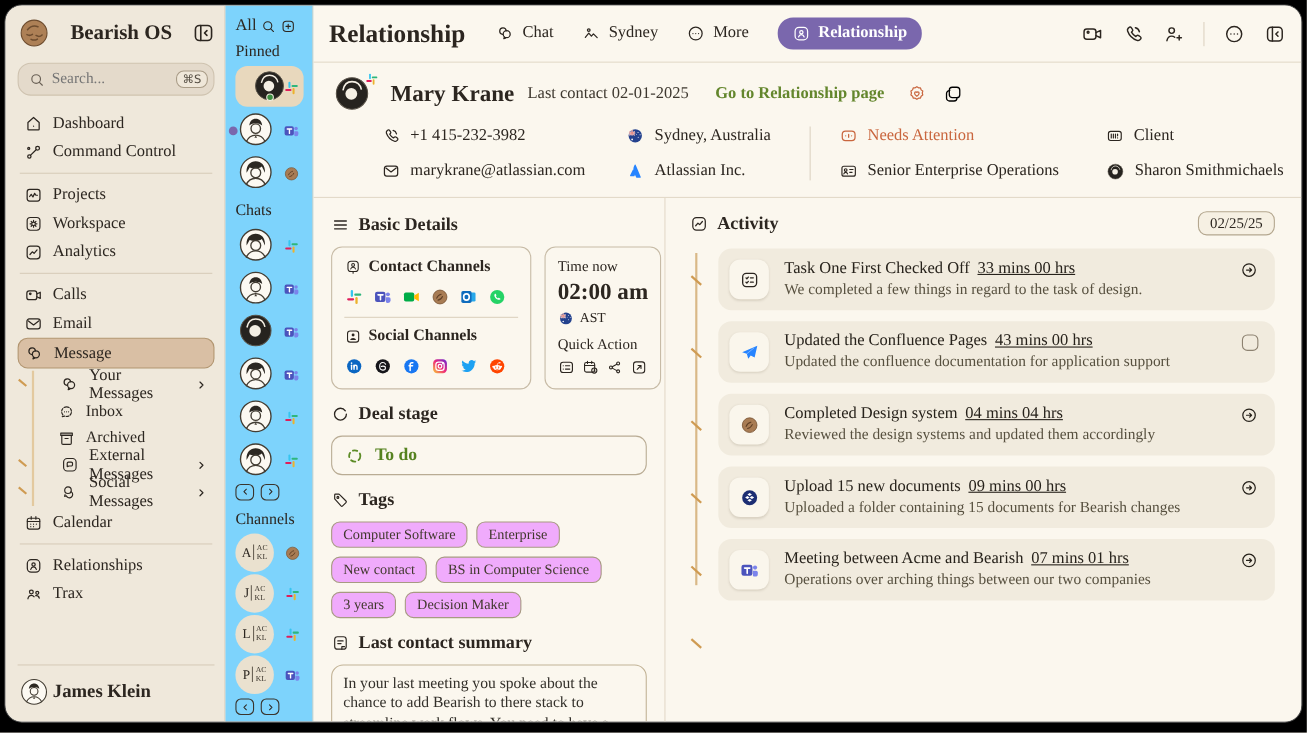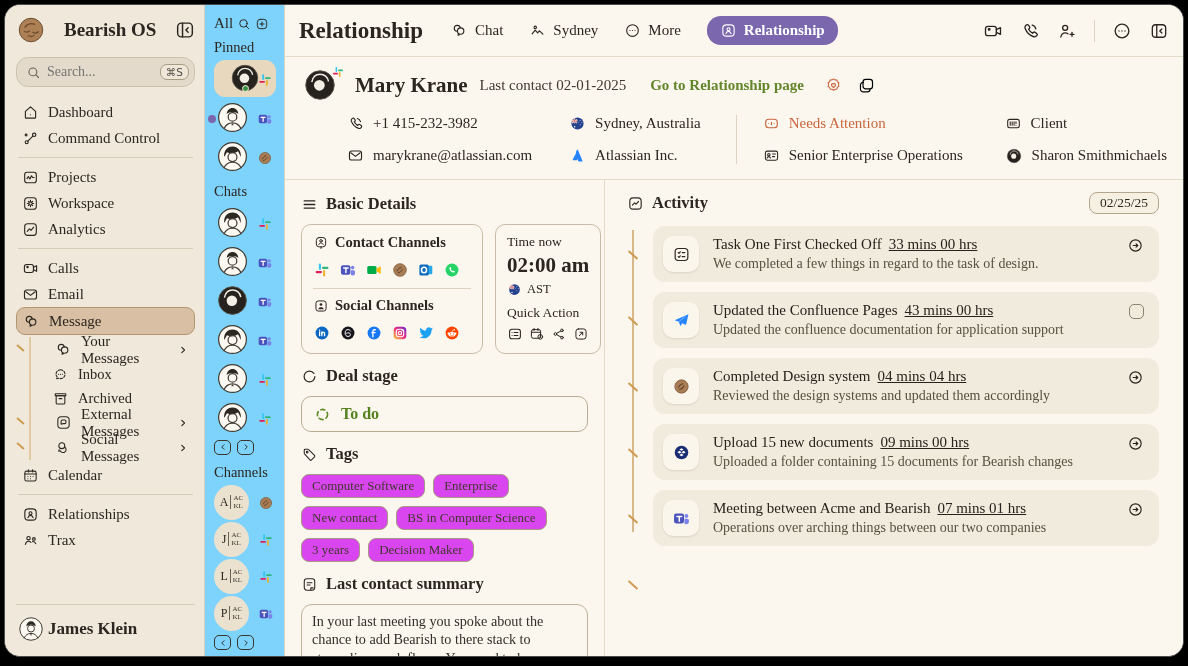--- a/index.html
+++ b/index.html
@@ -105,21 +105,21 @@
   .time-val { font-size:21px; font-weight:700; margin:3px 0 4px; white-space:nowrap; }
   .zone { display:flex; align-items:center; gap:5px; font-size:12.5px; }
   .zone svg { width:15px; height:15px; }
   .qa-label { font-size:13.5px; margin:8px 0 5px; }
   .qa-icons { display:flex; gap:6px; }
   .qa-icons svg { width:16px; height:16px; }
   .deal-box { border:1.5px solid #b9ac94; border-radius:10px; height:36px; display:flex; align-items:center; gap:10px; padding:0 12px; margin-bottom:12px; cursor:pointer; }
   .deal-box svg { width:17px; height:17px; }
   .deal-text { color:#55821f; font-size:16px; font-weight:600; }
   .tags-wrap { display:flex; flex-wrap:wrap; gap:8px; margin-bottom:12px; }
-  .tagpill { background:#d946ef; border:1px solid #a79a82; border-radius:8px; padding:3px 10px; font-size:13px; color:#40382c; cursor:pointer; }
+  .tagpill { background:#f0abfc; border:1px solid #a79a82; border-radius:8px; padding:3px 10px; font-size:13px; color:#40382c; cursor:pointer; }
   .sum-box { border:1.5px solid #c2b396; border-radius:11px; padding:7px 10px; font-size:14.2px; line-height:1.3; color:#33302a; }
 
   .rightcol { flex:1; min-width:0; padding:12px 24px 0 22px; overflow:hidden; }
   .act-head { display:flex; align-items:center; gap:8px; margin-bottom:4px; }
   .act-title { font-size:16.5px; font-weight:700; }
   .date-badge { margin-left:auto; border:1.2px solid #b4a78f; background:#f6f0e3; border-radius:8px; padding:2px 10px; font-size:13.5px; cursor:pointer; }
   .timeline { position:relative; padding-left:26px; padding-top:8px; }
   .timeline::before { content:""; position:absolute; left:5px; top:12px; bottom:14px; width:1.6px; background:#d9b887; }
   .tick { position:absolute; left:0; width:12px; height:2px; background:#cf9b52; transform:rotate(42deg); }
   .acard { height:56px; background:#f1ebde; border-radius:12px; display:flex; align-items:flex-start; padding:10px 15px 0 10px; margin-bottom:10px; cursor:pointer; }

